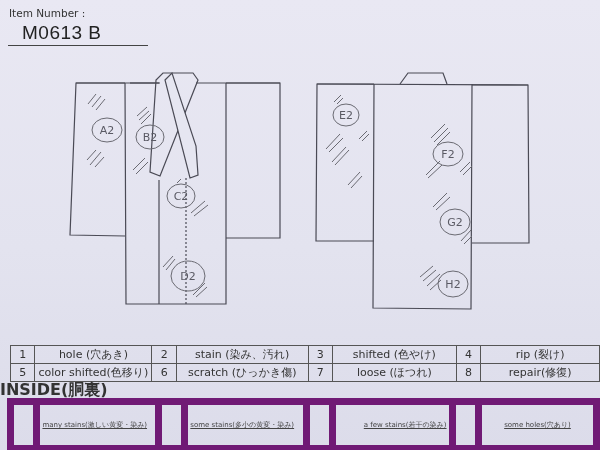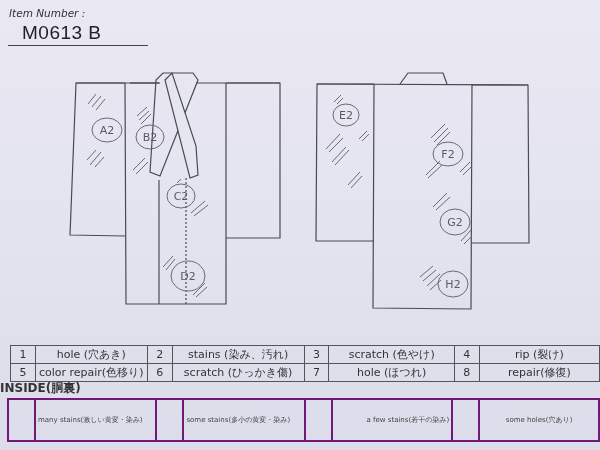--- a/index.html
+++ b/index.html
@@ -9,21 +9,21 @@
       font-family: "DejaVu Sans", sans-serif;
       color: #2a2a35;
       position: relative;
     }
     .paper {
       position: absolute; left: 0; top: 0; width: 600px; height: 450px;
       background: linear-gradient(180deg, #e9e8f3 0%, #e3e3ef 55%, #dcdcea 100%);
     }
     .item-label {
       position: absolute; left: 9px; top: 7px;
-      font-size: 10.5px; color: #333; font-style: italic;
+      font-size: 10.5px; color: #333;
     }
     .item-number {
       position: absolute; left: 22px; top: 22px;
       font-size: 19px; color: #222; letter-spacing: 0.5px;
       font-family: "Liberation Sans", sans-serif;
       text-align: center;
     }
     .item-underline {
       position: absolute; left: 8px; top: 45px; width: 140px; height: 1px;
       background: #444;
@@ -38,28 +38,28 @@
     .legend-table td {
       border: 1px solid #555; height: 18px; padding: 0 3px;
       text-align: center; white-space: nowrap;
     }
     .legend-table td.num { width: 28px; }
     .legend-table td.lbl1 { width: 112px; margin-left: 45px; }
     .legend-table td.lbl2 { width: 137px; }
     .legend-table td.lbl3 { width: 135px; }
     .legend-table td.lbl4 { width: 135px; }
     .inside-label {
-      position: absolute; left: 0; top: 380px; font-size: 12px; font-weight: bold; color: #333;
+      position: absolute; left: 0; top: 380px; font-size: 16px; font-weight: bold; color: #333;
     }
     .inside-table {
       position: absolute; left: 7px; top: 398px;
       border-collapse: collapse; font-size: 7px; color: #444;
     }
     .inside-table td {
-      border: 2px solid #701a75; height: 18px; padding: 15px 2px; white-space: nowrap;
+      border: 7px solid #701a75; height: 18px; padding: 15px 2px; white-space: nowrap; text-decoration: underline;
     }
     .inside-table td.box { width: 28px; }
     .inside-table td.txt { width: 122px; }
   </style>
 </head>
 <body>
 
 <div class="paper"></div>
 
 <div class="item-label">Item Number :</div>
@@ -153,33 +153,33 @@
     <text x="453" y="288">H2</text>
   </g>
 </svg>
 
 <table class="legend-table">
   <tbody>
       <tr>
     <td class="num">1</td>
     <td class="lbl1">hole (穴あき)</td>
     <td class="num">2</td>
-    <td class="lbl2">stains (染み、汚れ)</td>
+    <td class="lbl2">stain (染み、汚れ)</td>
     <td class="num">3</td>
-    <td class="lbl3">scratch (色やけ)</td>
+    <td class="lbl3">shifted (色やけ)</td>
     <td class="num">4</td>
     <td class="lbl4">rip (裂け)</td>
   </tr>
   <tr>
     <td class="num">5</td>
-    <td class="lbl1">color repair(色移り)</td>
+    <td class="lbl1">color shifted(色移り)</td>
     <td class="num">6</td>
     <td class="lbl2">scratch (ひっかき傷)</td>
     <td class="num">7</td>
-    <td class="lbl3">hole (ほつれ)</td>
+    <td class="lbl3">loose (ほつれ)</td>
     <td class="num">8</td>
     <td class="lbl4">repair(修復)</td>
   </tr>
 </tbody>
   </table>
 
 <div class="inside-label">INSIDE(胴裏)</div>
 
 <table class="inside-table">
   <tbody>

